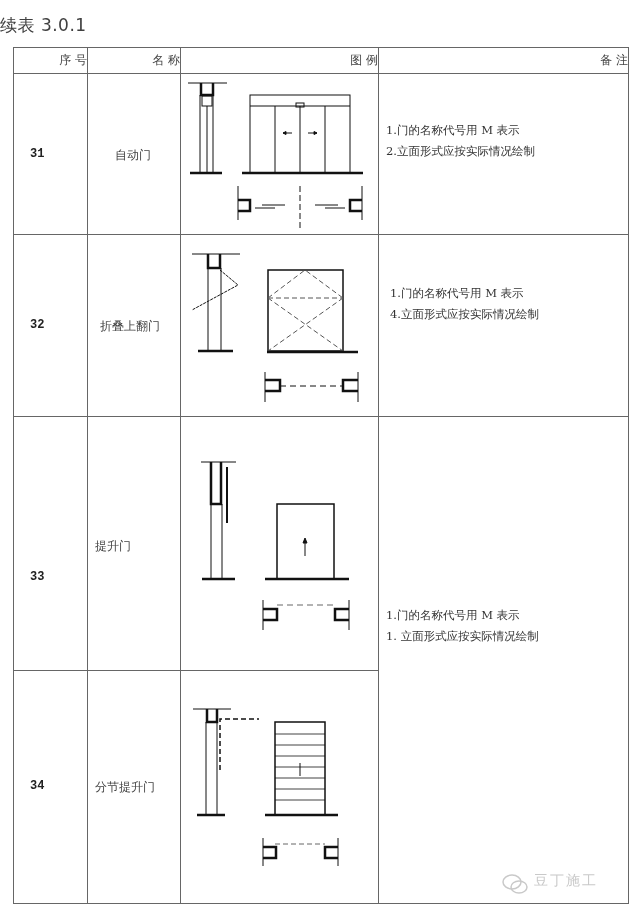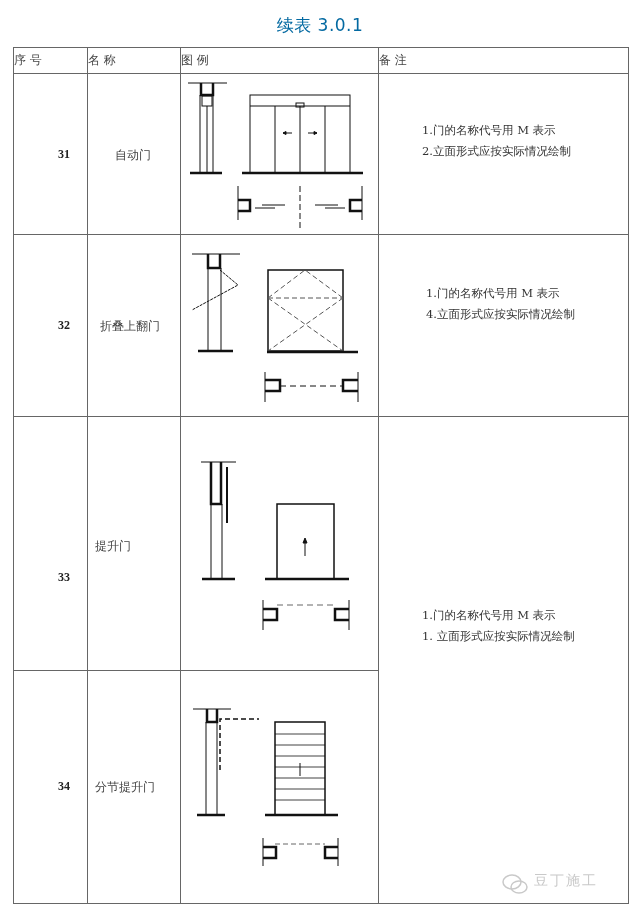--- a/index.html
+++ b/index.html
@@ -1,26 +1,26 @@
 <!DOCTYPE html>
 <html><head>
 <meta charset="utf-8">
 <style>
   html, body { margin:0; padding:0; background:#ffffff; }
   body { width:640px; height:915px; position:relative; overflow:hidden;
          font-family:"DejaVu Sans","Liberation Sans",sans-serif; color:#222; }
-  .title { position:absolute; left:0; width:640px; top:14px; text-align:center;
-           font-size:17px; color:#0369a1; letter-spacing:0.5px; }
+  .title { position:absolute; left:0; width:640px; top:14px; 
+           font-size:17px; color:#404040; letter-spacing:0.5px; }
   .hdr { position:absolute; top:47px; height:26px; line-height:26px; font-size:12px;
-         color:#444; text-align:left; }
-  .num { position:absolute; font-family:Liberation Serif, serif;
-         font-weight:bold; font-size:12px; color:#222; text-align:right; width:40px; }
+         color:#444; text-align:right; }
+  .num { position:absolute; font-family:Liberation Mono, monospace;
+         font-weight:bold; font-size:12px; color:#222; text-align:left; width:40px; }
   .name { position:absolute; font-size:12px; color:#444; }
   .remark { position:absolute; font-family:"DejaVu Serif","Liberation Serif",serif;
-            font-size:11.5px; color:#333; line-height:21px;margin-left:36px; }
+            font-size:11.5px; color:#333; line-height:21px; }
   .remark div { white-space:nowrap; }
   svg.grid { position:absolute; left:0; top:0; }
   .watermark { position:absolute; left:500px; top:872px; font-size:14px; color:#c9c9c9;
                letter-spacing:2px; }
   .wm-icon { position:absolute; left:506px; top:872px; width:30px; height:24px; }
 </style>
 </head>
 <body>
 
 <div class="title">续表 3.0.1</div>

